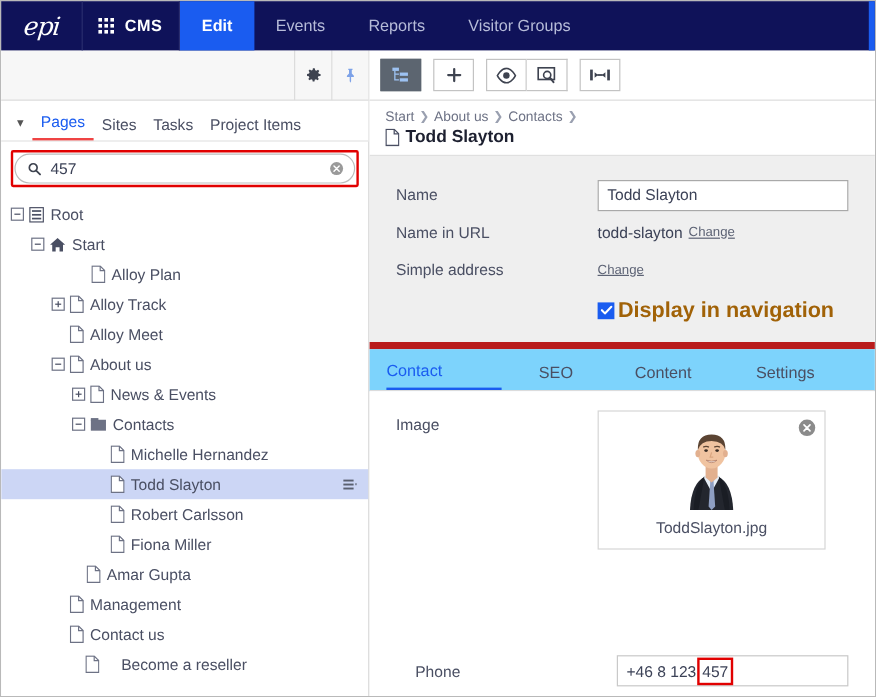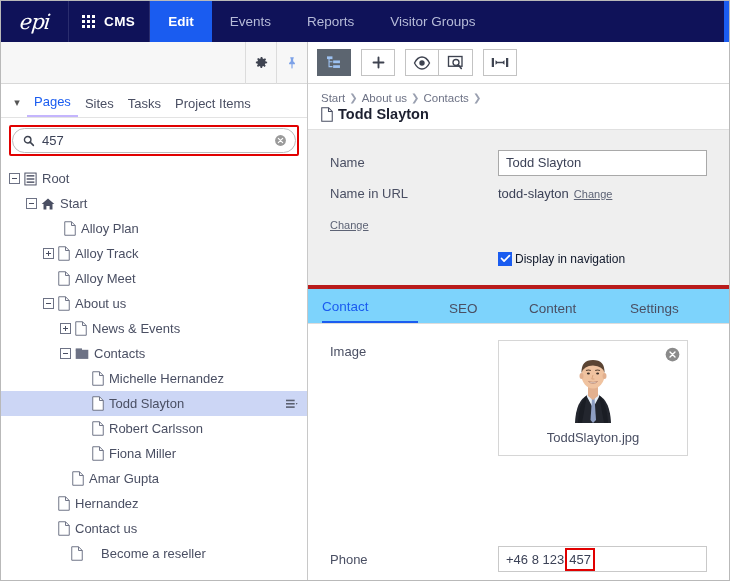--- a/index.html
+++ b/index.html
@@ -119,21 +119,21 @@
   }
   .ltab {
     font-size: 13px;
     color: #4a4f63;
     padding: 0 7px 6px 7px;
     cursor: pointer;
     white-space: nowrap;
   }
   .ltab.active {
     color: #1a5cf0;
-    border-bottom: 2px solid #c4b5fd;
+    border-bottom: 2px solid #ef4444;
   }
   .search-wrap {
     padding: 7px 8px 8px 8px;
     position: relative;
   }
   .search-highlight {
     border: 2px solid #e10000;
     border-radius: 2px;
     padding: 1px;
   }
@@ -240,21 +240,21 @@
     display: flex; align-items: center; gap: 5px;
     margin-top: 1px;
   }
   .pagetitle span.t {
     font-size: 14.5px; font-weight: bold; color: #1d2030;
   }
 
   .props {
     background: #efefef;
     padding: 17px 0 14px 0;
-    border-bottom: 4px solid #b91c1c;
+    border-bottom: 6px solid #b91c1c;
   }
   .prow {
     display: flex; align-items: center;
     min-height: 31px;
     padding: 0 0 0 22px;
   }
   .plabel {
     width: 168px; flex: 0 0 168px;
     font-size: 13px; color: #4a4f63;
   }
@@ -280,21 +280,21 @@
     margin-left: 5px;
   }
   .cbrow { padding-top: 6px; }
   .cb {
     width: 14px; height: 14px;
     background: #1a5cf0;
     display: flex; align-items: center; justify-content: center;
     flex: 0 0 auto;
     cursor: pointer;
   }
-  .cblabel { font-size: 12px; color: #0f172a; margin-left: 3px; }
+  .cblabel { font-size: 18px; color: #a16207; margin-left: 3px; font-weight: bold; }
 
   .ctabs {
     height: 35px;
     display: flex; align-items: flex-end;
     border-bottom: 1px solid #dcdcdc;
     background: #7dd3fc;
     padding-left: 14px;
   }
   .ctab {
     font-size: 13.5px;
@@ -336,21 +336,21 @@
     font-size: 13px; color: #4a4f63;
     padding: 7px 0 10px 0;
   }
   .cardclose {
     position: absolute; top: 6px; right: 7px;
     width: 15px; height: 15px;
     cursor: pointer;
   }
 
   .phonerow {
-    position: absolute; left: 0; right: 0; bottom: 8px;
+    position: absolute; left: 16px; right: 0; bottom: 8px;
     display: flex; padding-left: 22px;
     align-items: center;
   }
   .phonefield {
     flex: 1 1 auto; padding-right: 22px; position: relative;
   }
   .phone-input {
     height: 26px; width: 100%;
     border: 1px solid #c9c9c9;
     background: #fff;
@@ -470,21 +470,21 @@
           </div>
           <div class="tnode" style="padding-left: 25px;">
             <span class="toggle"></span>
             <span class="nicon">
               <svg width="14" height="14" viewBox="0 0 20 20">
                 <path d="M10 2L1 10h2.6v8h4.1v-5h4.6v5h4.1v-8H19z" fill="#4a4f63"></path>
               </svg>
             </span>
             <span class="tlabel">Start</span>
           </div>
-          <div class="tnode" style="padding-left: 48px;">
+          <div class="tnode" style="padding-left: 60px;">
             <span class="toggle-spacer"></span>
             <span class="nicon">
               <svg width="12" height="15" viewBox="0 0 16 20">
                 <path d="M1 1h9l5 5v13H1z" fill="#fff" stroke="#6d7285" stroke-width="1.3"></path>
                 <path d="M10 1v5h5" fill="none" stroke="#6d7285" stroke-width="1.3"></path>
               </svg>
             </span>
             <span class="tlabel">Alloy Plan</span>
           </div>
           <div class="tnode" style="padding-left: 42px;">
@@ -596,21 +596,21 @@
             <span class="tlabel">Amar Gupta</span>
           </div>
           <div class="tnode" style="padding-left: 42px;">
             <span class="toggle-spacer"></span>
             <span class="nicon">
               <svg width="12" height="15" viewBox="0 0 16 20">
                 <path d="M1 1h9l5 5v13H1z" fill="#fff" stroke="#6d7285" stroke-width="1.3"></path>
                 <path d="M10 1v5h5" fill="none" stroke="#6d7285" stroke-width="1.3"></path>
               </svg>
             </span>
-            <span class="tlabel">Hernandez</span>
+            <span class="tlabel">Management</span>
           </div>
           <div class="tnode" style="padding-left: 42px;">
             <span class="toggle-spacer"></span>
             <span class="nicon">
               <svg width="12" height="15" viewBox="0 0 16 20">
                 <path d="M1 1h9l5 5v13H1z" fill="#fff" stroke="#6d7285" stroke-width="1.3"></path>
                 <path d="M10 1v5h5" fill="none" stroke="#6d7285" stroke-width="1.3"></path>
               </svg>
             </span>
             <span class="tlabel">Contact us</span>
@@ -696,20 +696,21 @@
           </div>
         </div>
         <div class="prow">
           <div class="plabel">Name in URL</div>
           <div class="pfield">
             <span class="plain">todd-slayton</span>
             <span class="chg">Change</span>
           </div>
         </div>
         <div class="prow">
+          <div class="plabel">Simple address</div>
           <div class="pfield">
             <span class="chg" style="margin-left:0">Change</span>
           </div>
         </div>
         <div class="prow cbrow">
           <div class="plabel"></div>
           <div class="pfield">
             <span class="cb">
               <svg width="11" height="11" viewBox="0 0 14 14">
                 <path d="M2 7l3.2 3.4L12 3.4" fill="none" stroke="#fff" stroke-width="2.2" stroke-linecap="round" stroke-linejoin="round"></path>

